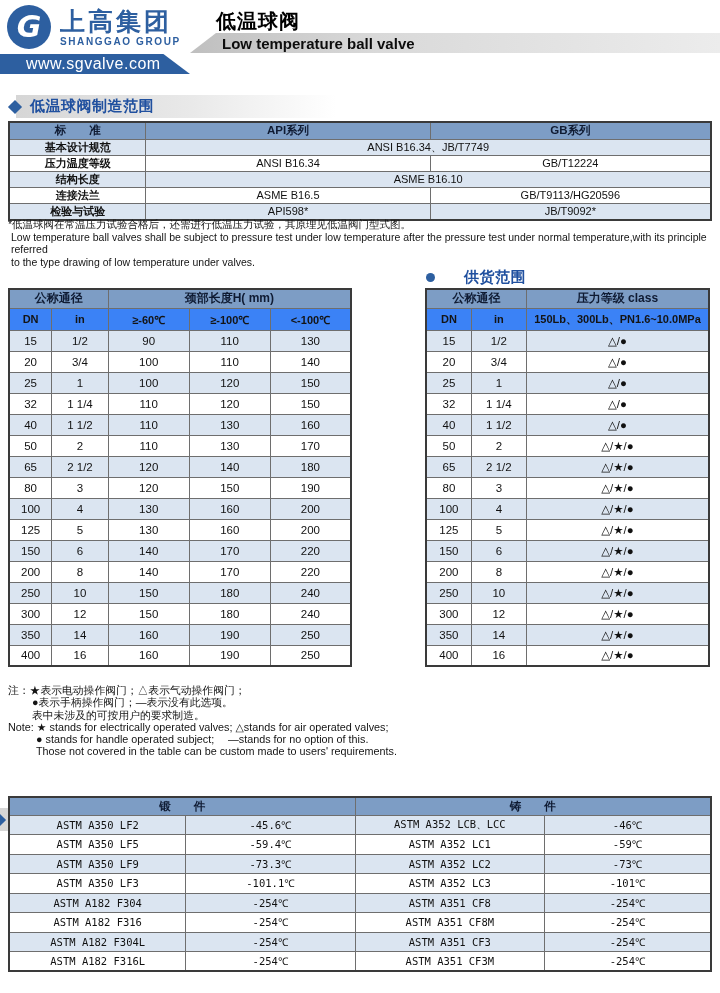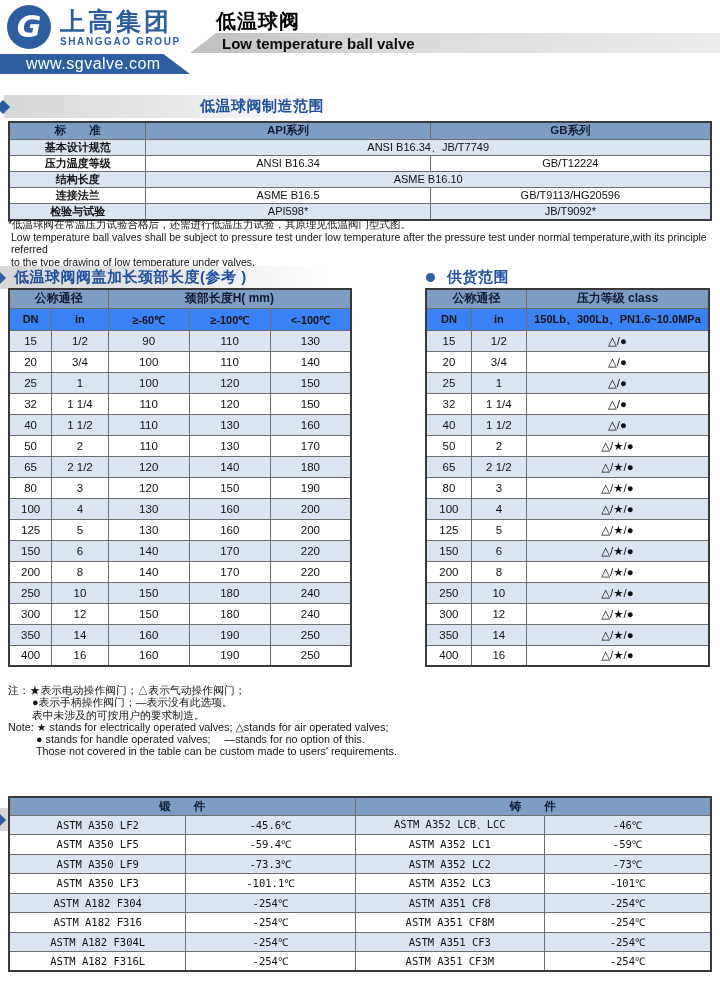--- a/index.html
+++ b/index.html
@@ -21,21 +21,21 @@
   .ribbon { position:absolute; top:54px; left:0; width:190px; height:20px; background:#2d5fa0;
             clip-path:polygon(0 0,86% 0,100% 100%,0 100%);
             display:flex; align-items:center; }
   .ribbon span { color:#fff; font-size:16px; padding-left:26px; letter-spacing:0.5px; }
 
   
   .sec-title { position:absolute; height:23px; display:flex; align-items:center;
                background:linear-gradient(90deg,#d6d6d6 0%,#e9e9e9 55%,rgba(238,238,238,0) 100%); }
   .sec-title .txt { font-size:15px; font-weight:bold; color:#20509f; padding-left:14px; letter-spacing:0.5px; }
   .edge-marker { position:absolute; left:-6px; top:7px; width:10px; height:10px; background:#2d5fa0; transform:rotate(45deg); }
-  .dot-title { position:absolute; display:flex; align-items:center; height:23px; }
+  .dot-title { position:absolute; display:flex; align-items:center; height:23px;gap:17px; }
   .dot-title .dot { width:9px; height:9px; border-radius:50%; background:#2d5fa0; }
   .dot-title .txt { font-size:15px; font-weight:bold; color:#20509f; margin-left:12px; letter-spacing:0.5px; }
 
   
   table { border-collapse:collapse; table-layout:fixed; width:100%; }
   th, td { border:1px solid #6e6e6e; text-align:center; padding:0 2px; overflow:hidden; white-space:nowrap; }
   table { border:2px solid #3a3a3a; }
   th.group { background:#7d9dc5; font-weight:bold; color:#0f1b33; }
   th.sub { background:#3b82f6; font-weight:bold; color:#141414; }
   tbody tr:nth-child(odd) { background:#dbe5f1; }
@@ -85,21 +85,21 @@
   <div class="doc-title-cn">低温球阀</div>
 
   <div class="gray-band">
     <span>Low temperature ball valve</span>
   </div>
 
   <div class="ribbon">
     <span>www.sgvalve.com</span>
   </div>
 
-  <div class="sec-title" style="top:95px; left:4px; width:320px;justify-content:flex-end;">
+  <div class="sec-title" style="top:95px; left:16px; width:320px;">
     <span class="edge-marker"></span>
     <span class="txt">低温球阀制造范围</span>
   </div>
 
   <table class="t-mfg">
     <colgroup>
         <col style="width:19.5%">
         <col style="width:40.5%">
         <col style="width:40%">
       </colgroup>
@@ -136,24 +136,20 @@
       </tr>
     </tbody>
   </table>
 
   <div class="footnote">
     <div>*低温球阀在常温压力试验合格后，还需进行低温压力试验，其原理见低温阀门型式图。</div>
     <div class="en">Low temperature ball valves shall be subject to pressure test under low temperature after the pressure test under normal temperature,with its principle referred</div>
     <div class="en">to the type drawing of low temperature under valves.</div>
   </div>
 
-  <div class="sec-title" style="top:266px; left:0; width:330px;">
-    <span class="edge-marker"></span>
-    <span class="txt">低温球阀阀盖加长颈部长度(参考 )</span>
-  </div>
 
   <div class="dot-title" style="top:266px; left:426px;">
     <span class="dot"></span>
     <span class="txt">供货范围</span>
   </div>
 
   <table class="t-neck t-mid">
     <colgroup>
         <col style="width:12.5%">
         <col style="width:16.5%">
@@ -389,21 +385,21 @@
           <td>△/★/●</td>
         </tr>
       </tbody>
   </table>
 
   <div class="legend">
     <div>注：★表示电动操作阀门；△表示气动操作阀门；</div>
     <div class="ind-cn">●表示手柄操作阀门；—表示没有此选项。</div>
     <div class="ind-cn">表中未涉及的可按用户的要求制造。</div>
     <div>Note: ★ stands for electrically operated valves; △stands for air operated valves;</div>
-    <div class="ind-en">● stands for handle operated valves;　 —stands for no option of this.</div>
+    <div class="ind-en">● stands for handle operated subject;　 —stands for no option of this.</div>
     <div class="ind-en">Those not covered in the table can be custom made to users' requirements.</div>
   </div>
 
   <div class="sec-title" style="top:808px; left:0; width:660px;">
     <span class="edge-marker"></span>
     <span class="txt">球阀阀体低温材料最低使用温度</span>
   </div>
 
   <table class="t-mat">
     <colgroup>

